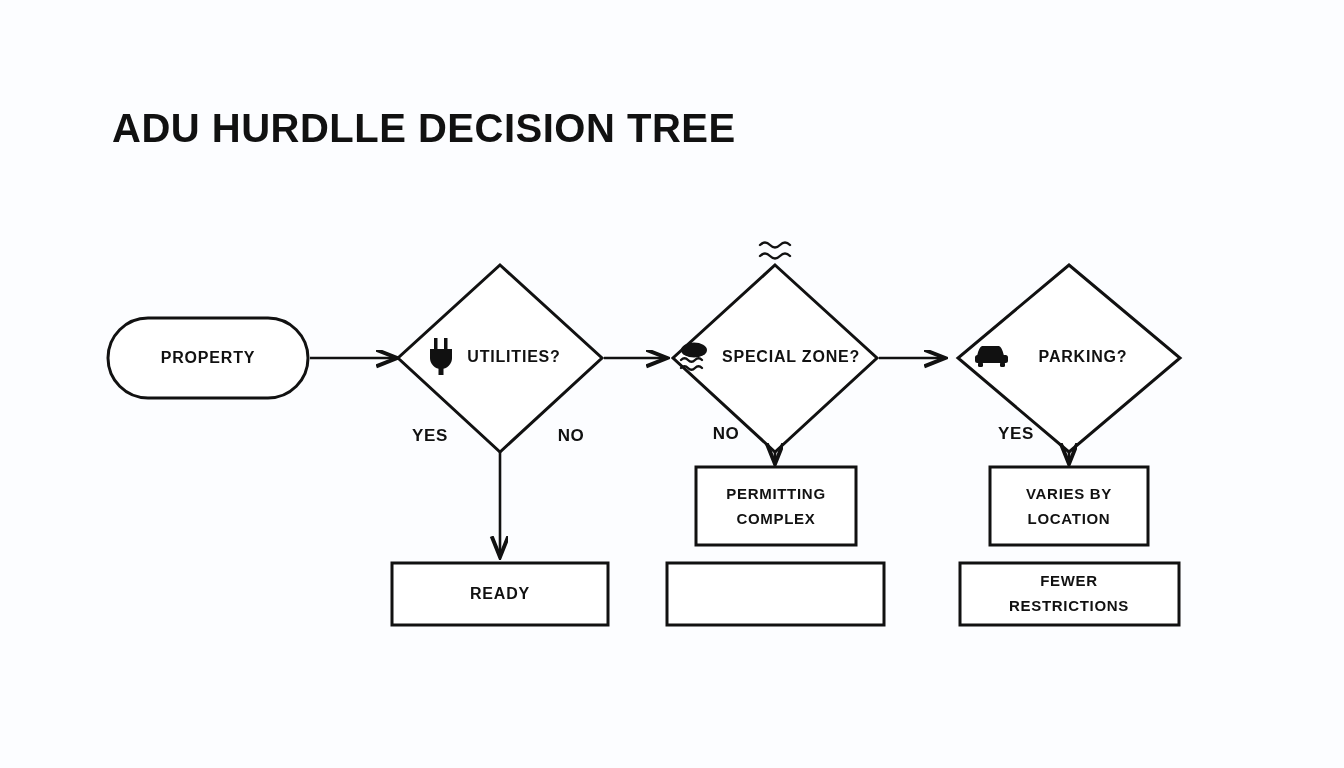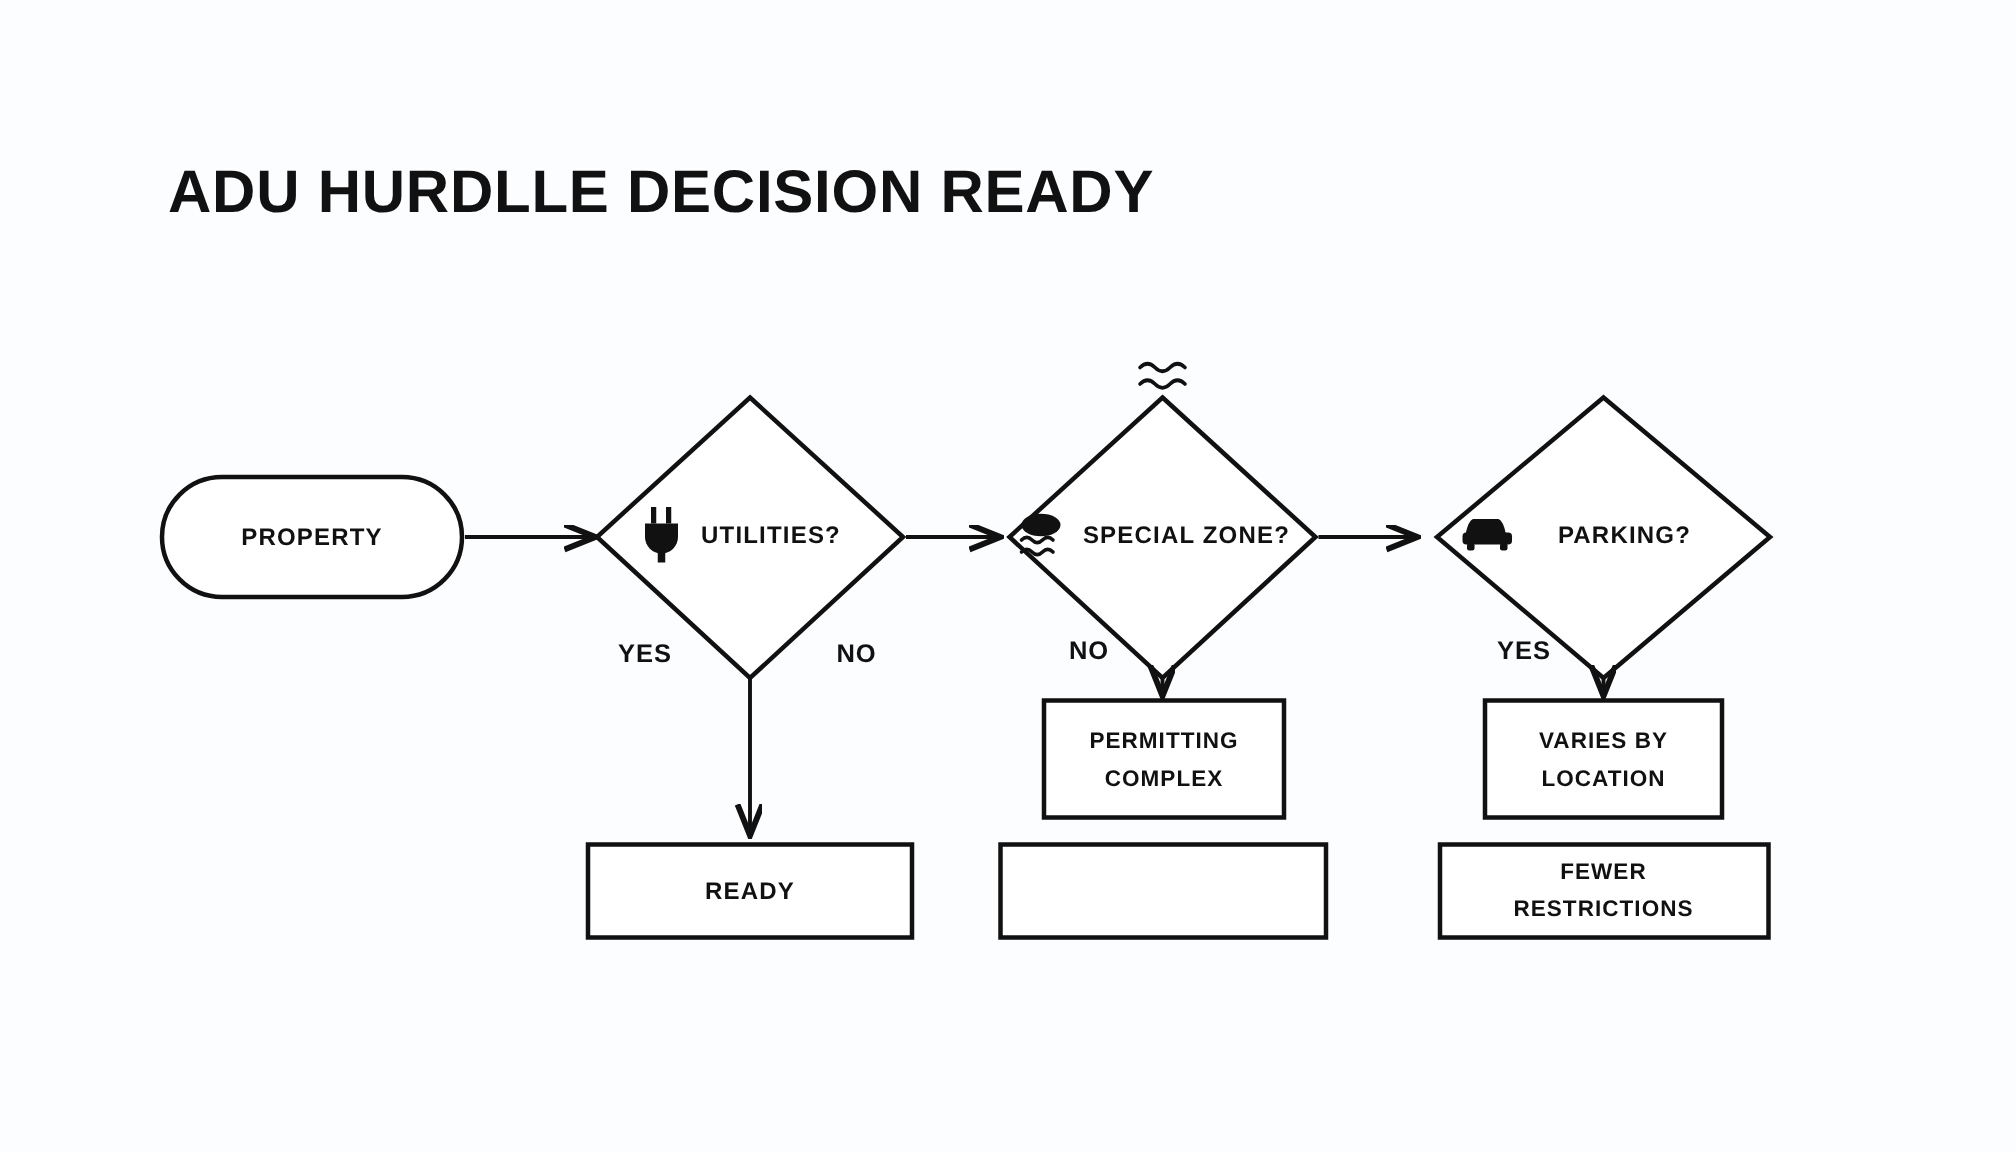--- a/index.html
+++ b/index.html
@@ -86,21 +86,21 @@
     stroke-width: 2.4;
     fill: none;
     stroke-linecap: round;
   }
 </style>
 </head>
 <body>
 
 <div id="canvas">
 
-  <div id="page-title">ADU HURDLLE DECISION READY</div>
+  <div id="page-title">ADU HURDLLE DECISION TREE</div>
 
   <svg id="diagram" viewBox="0 0 1344 768">
 
     <defs>
       <marker id="arrowhead" markerWidth="9" markerHeight="9" refX="7.6" refY="3.2" orient="auto" markerUnits="strokeWidth">
         <path d="M0,0 L8,3.2 L0,6.4" fill="none" stroke="#111111" stroke-width="1.5"></path>
       </marker>
     </defs>
 
     <g>

